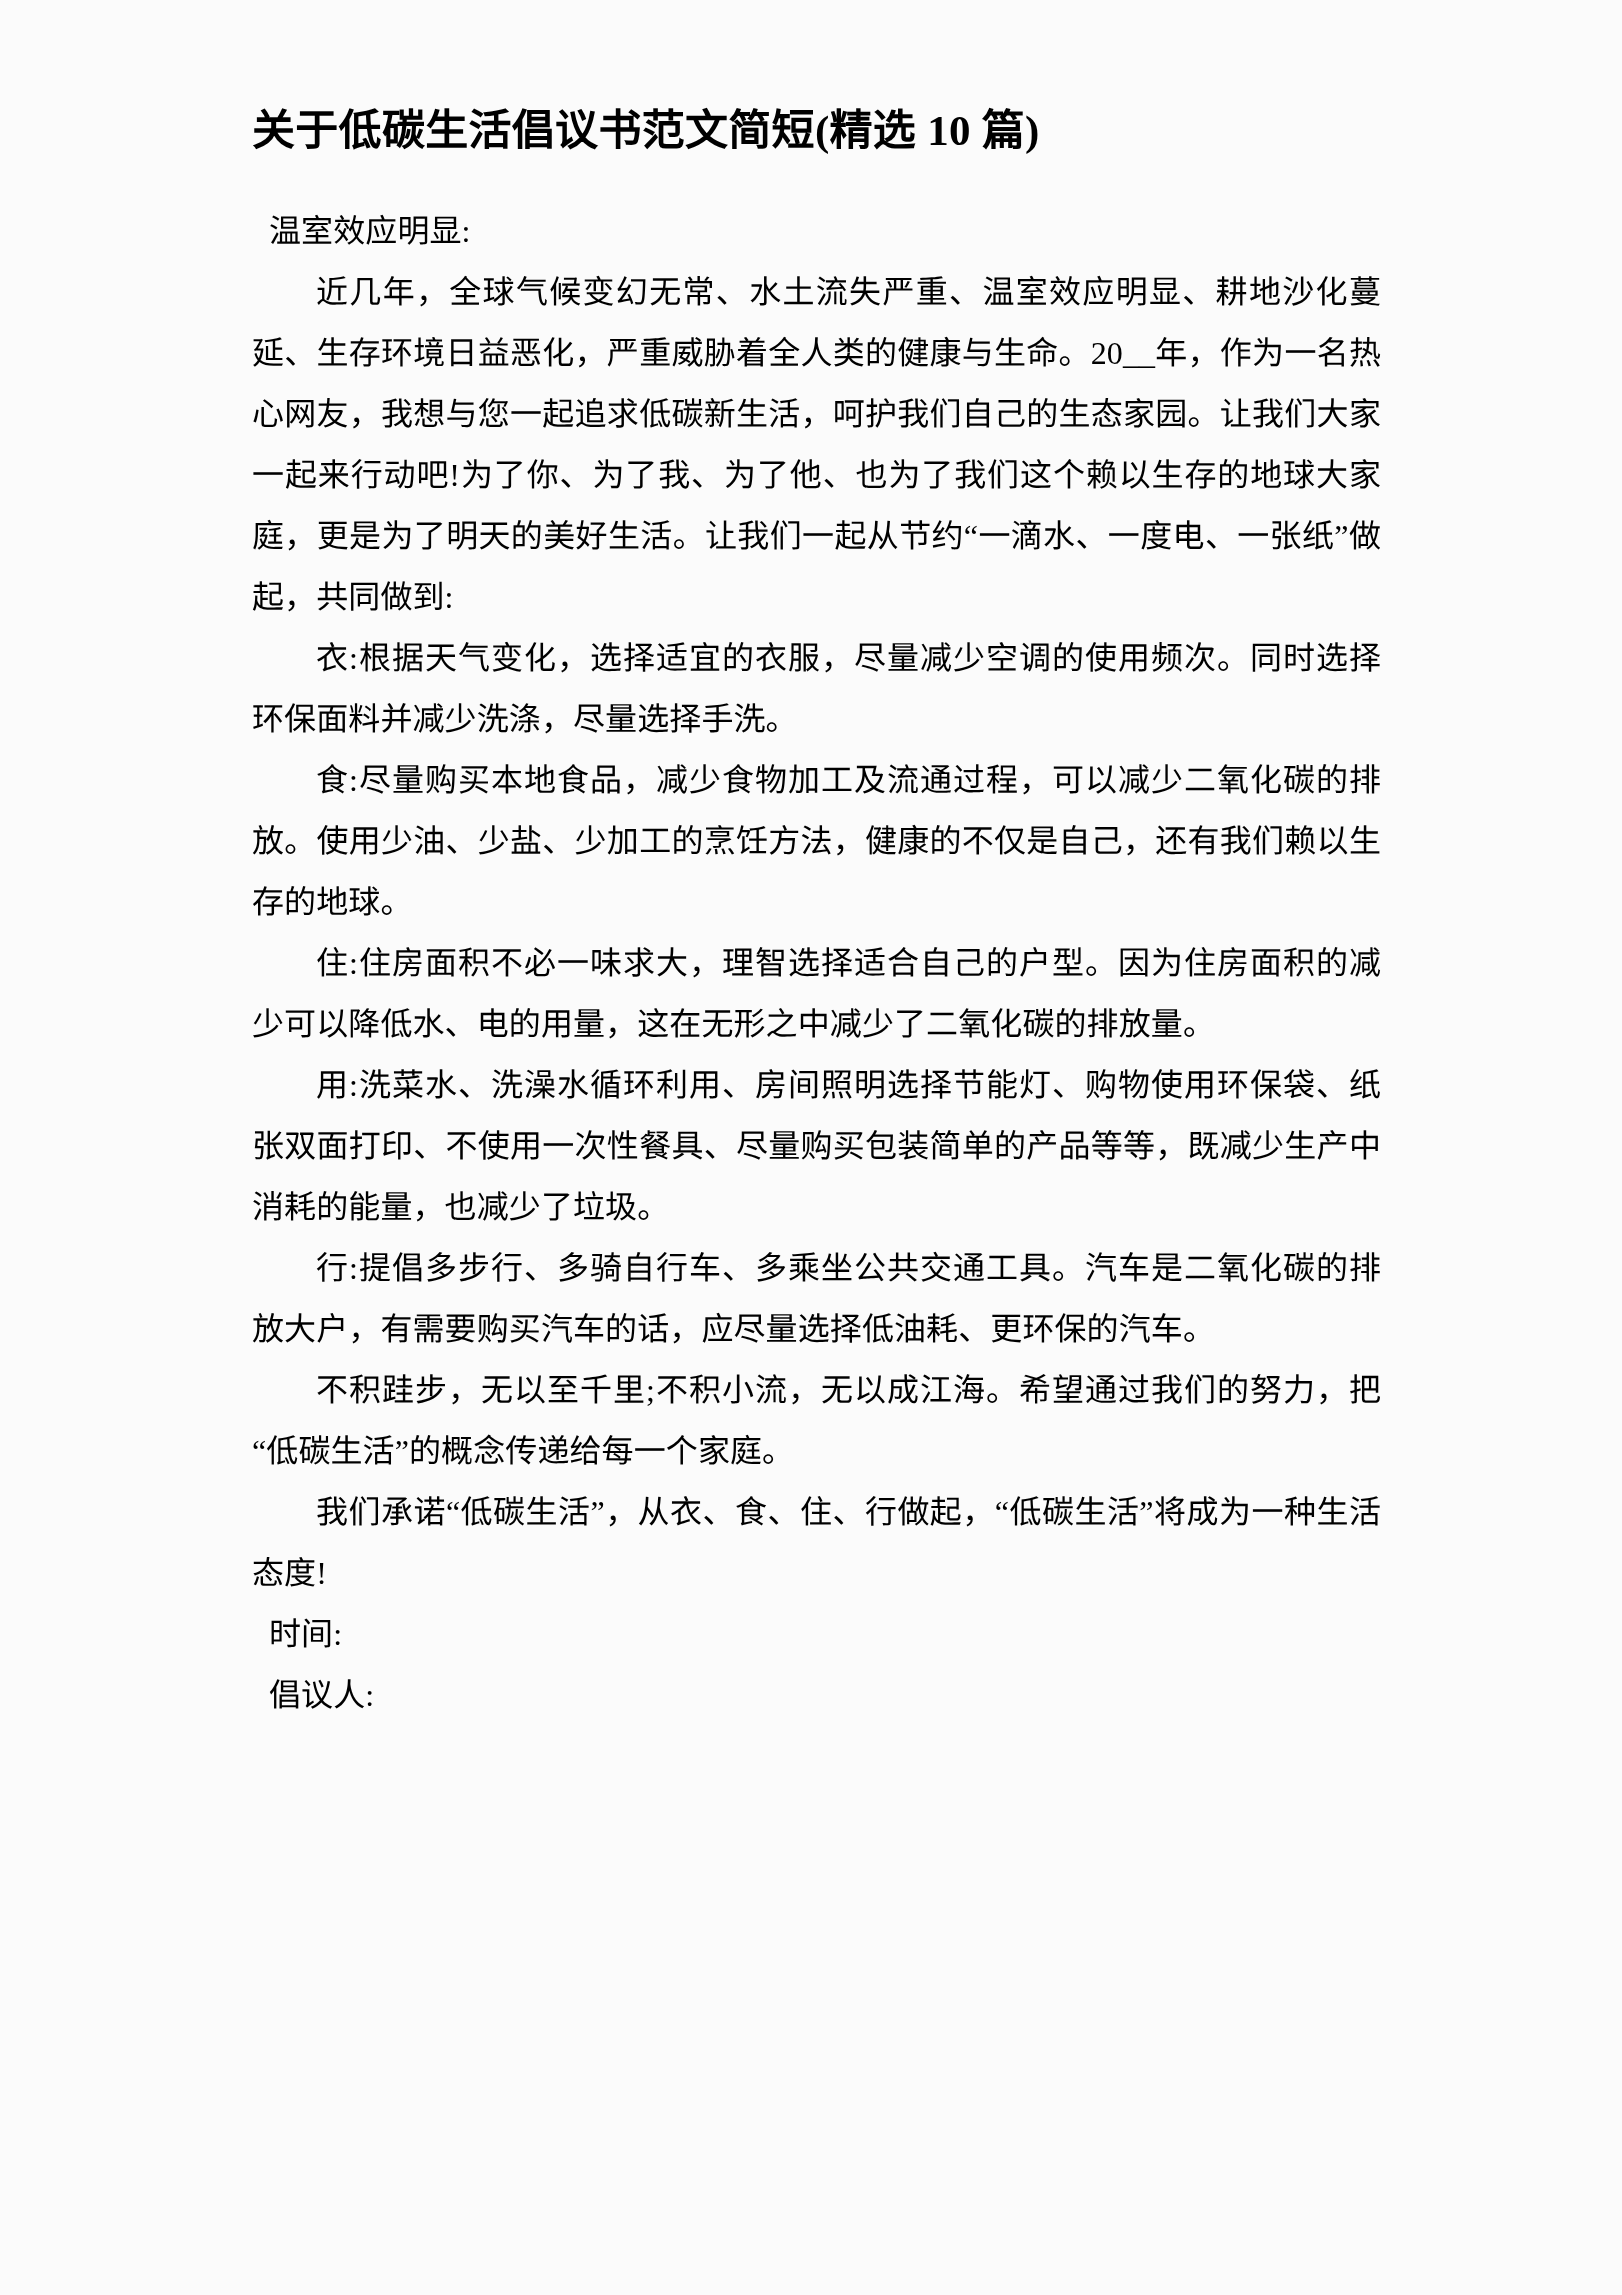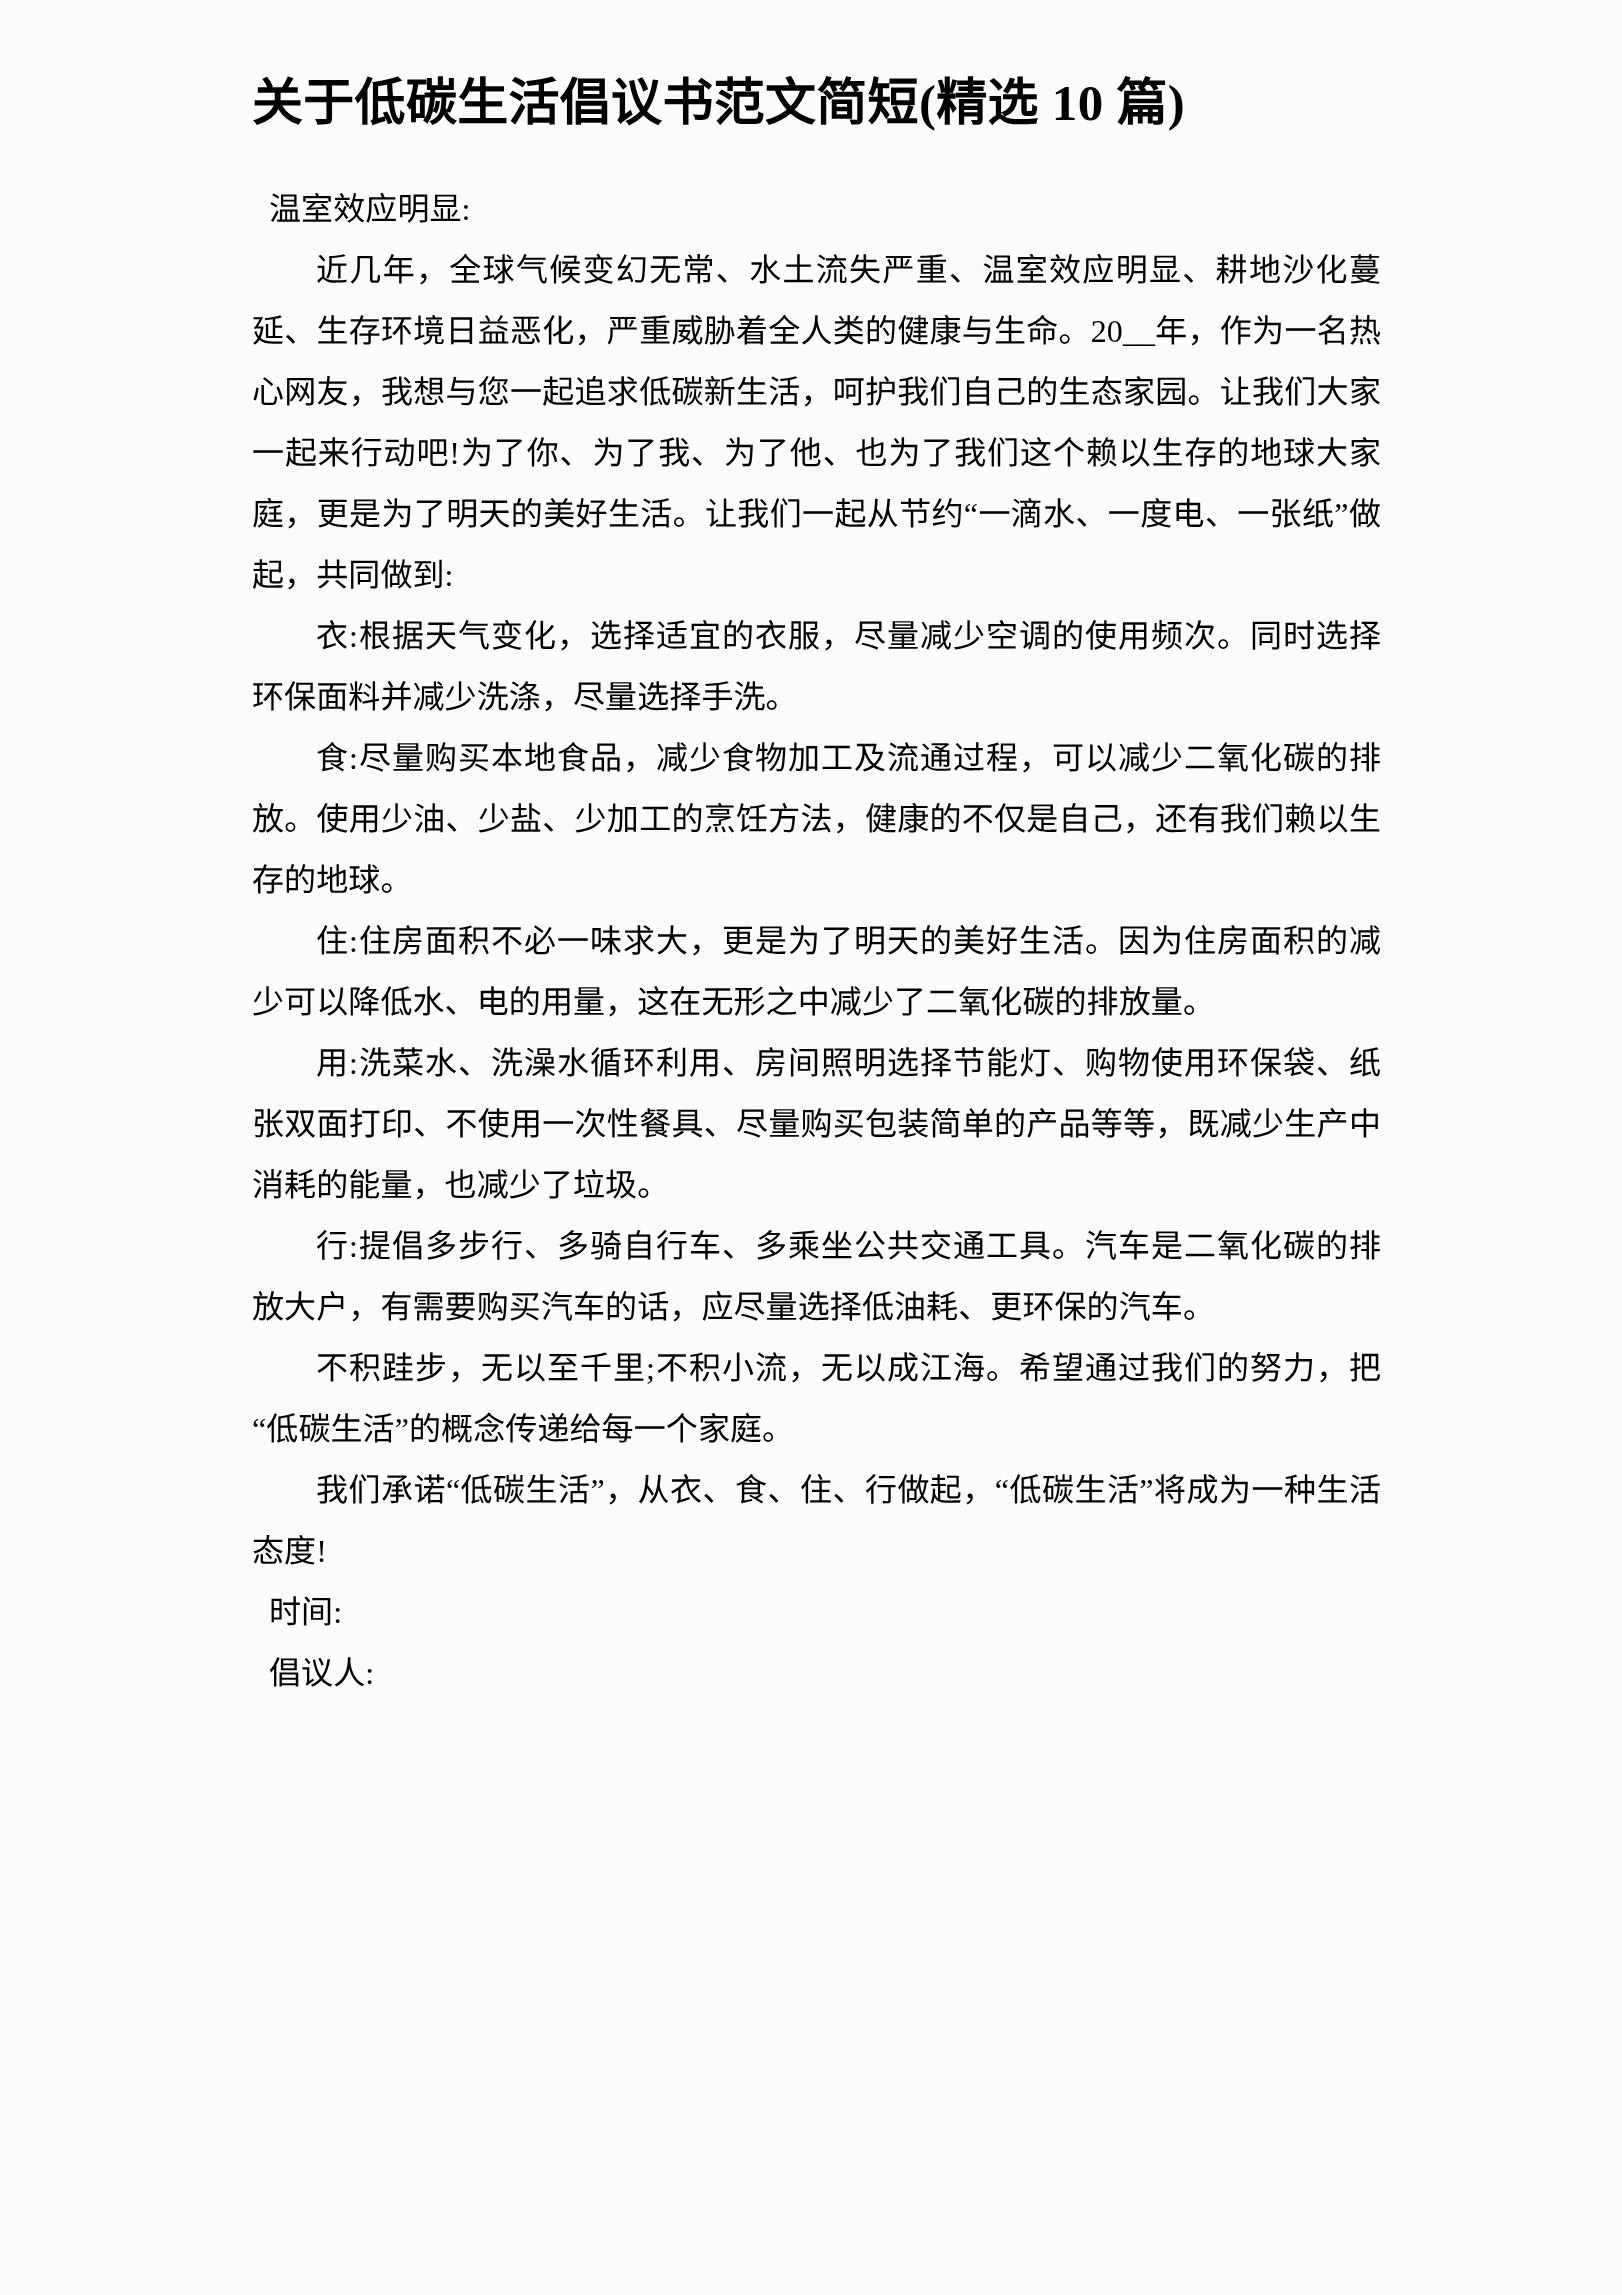--- a/index.html
+++ b/index.html
@@ -21,26 +21,26 @@
   }
 
   .content {
     position: absolute;
     left: 252px;
     top: 0;
     width: 1129px;
   }
 
   .doc-title {
-    font-size: 51px;
+    font-size: 43px;
     font-weight: 700;
     line-height: 1.15;
     letter-spacing: 0.3px;
     margin: 0;
-    padding-top: 74px;
+    padding-top: 106px;
     padding-bottom: 0;
     text-align: left;
     white-space: nowrap;
   }
 
   .body-block {
     margin-top: 46px;
   }
 
   p.para {
@@ -75,21 +75,21 @@
 
 
       <p class="para flush">温室效应明显:</p>
 
       <p class="para indent">近几年，全球气候变幻无常、水土流失严重、温室效应明显、耕地沙化蔓延、生存环境日益恶化，严重威胁着全人类的健康与生命。20__年，作为一名热心网友，我想与您一起追求低碳新生活，呵护我们自己的生态家园。让我们大家一起来行动吧!为了你、为了我、为了他、也为了我们这个赖以生存的地球大家庭，更是为了明天的美好生活。让我们一起从节约“一滴水、一度电、一张纸”做起，共同做到:</p>
 
       <p class="para indent">衣:根据天气变化，选择适宜的衣服，尽量减少空调的使用频次。同时选择环保面料并减少洗涤，尽量选择手洗。</p>
 
       <p class="para indent">食:尽量购买本地食品，减少食物加工及流通过程，可以减少二氧化碳的排放。使用少油、少盐、少加工的烹饪方法，健康的不仅是自己，还有我们赖以生存的地球。</p>
 
-      <p class="para indent">住:住房面积不必一味求大，更是为了明天的美好生活。因为住房面积的减少可以降低水、电的用量，这在无形之中减少了二氧化碳的排放量。</p>
+      <p class="para indent">住:住房面积不必一味求大，理智选择适合自己的户型。因为住房面积的减少可以降低水、电的用量，这在无形之中减少了二氧化碳的排放量。</p>
 
       <p class="para indent">用:洗菜水、洗澡水循环利用、房间照明选择节能灯、购物使用环保袋、纸张双面打印、不使用一次性餐具、尽量购买包装简单的产品等等，既减少生产中消耗的能量，也减少了垃圾。</p>
 
       <p class="para indent">行:提倡多步行、多骑自行车、多乘坐公共交通工具。汽车是二氧化碳的排放大户，有需要购买汽车的话，应尽量选择低油耗、更环保的汽车。</p>
 
       <p class="para indent">不积跬步，无以至千里;不积小流，无以成江海。希望通过我们的努力，把“低碳生活”的概念传递给每一个家庭。</p>
 
       <p class="para indent">我们承诺“低碳生活”，从衣、食、住、行做起，“低碳生活”将成为一种生活态度!</p>
 
       <p class="para flush">时间:</p>

